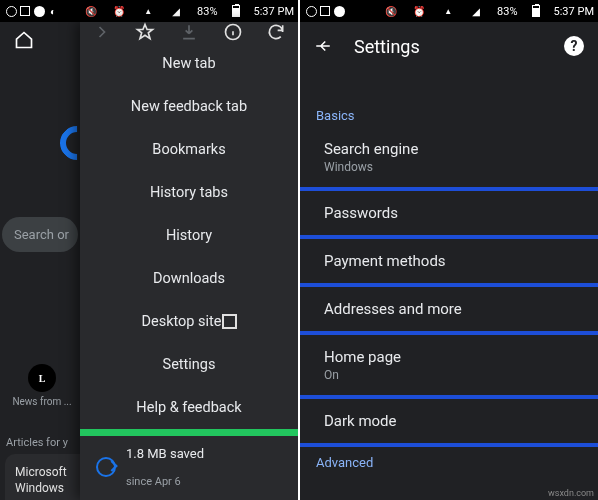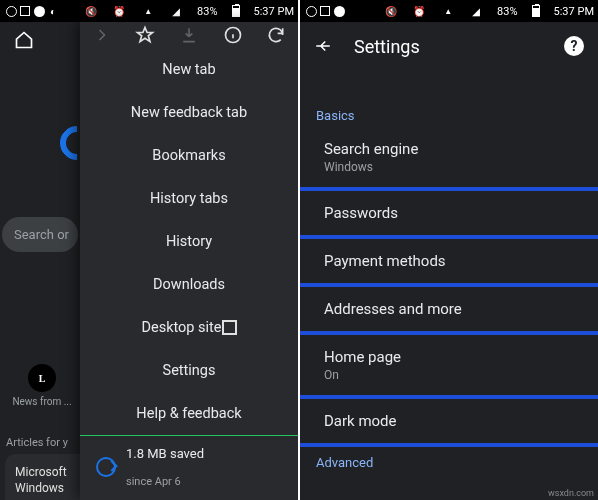--- a/index.html
+++ b/index.html
@@ -112,21 +112,21 @@
   .mi svg{stroke:#e0e0e0;fill:none;stroke-width:2;}
   .mi.dim svg{stroke:#5f6368;}
   .menu-items { flex:1; display:flex; flex-direction:column; }
   .menu-item {
     padding:13px 26px; font-size:14.5px; color:#e8eaed;
     display:flex; align-items:center; justify-content:center;
   }
   .chk { width:15px;height:15px;border:2px solid #e0e0e0;}
   .menu-footer {
     padding:10px 16px 12px; display:flex; gap:10px; align-items:center;
-    border-top:1px solid #22c55e;
+    border-top:7px solid #22c55e;
   }
   .speed-badge {
     width:20px;height:20px;border:2px solid #1a73e8;border-radius:50%;
     position:relative;
   }
   .speed-badge::after{content:"";position:absolute;top:3px;left:10px;width:6px;height:6px;
     border-top:2px solid #1a73e8;border-right:2px solid #1a73e8;transform:rotate(45deg);}
   .mf-text .line1{font-size:13px;color:#e8eaed;}
   .mf-text .line2{font-size:11px;color:#9aa0a6;margin-top:14px;}
 

